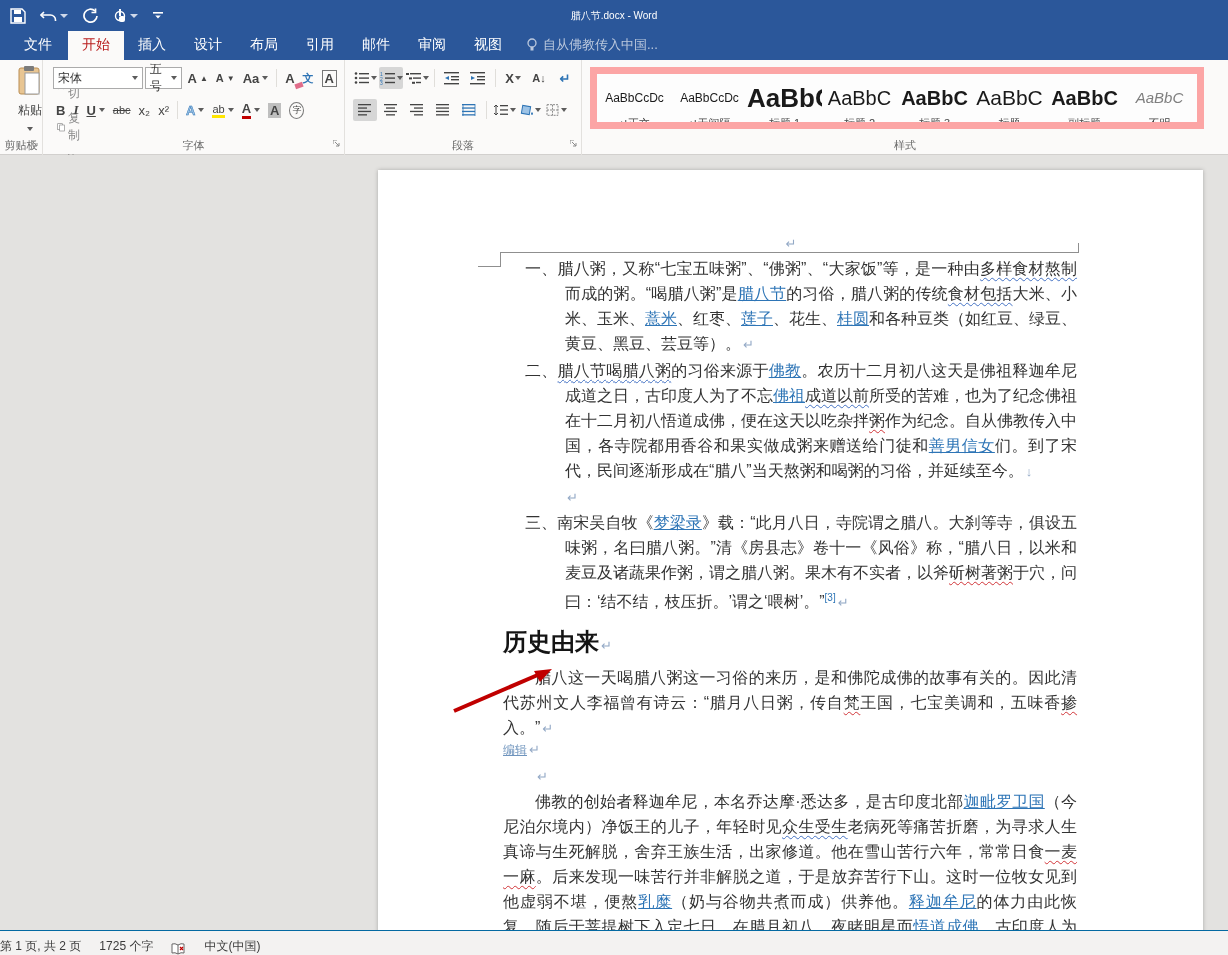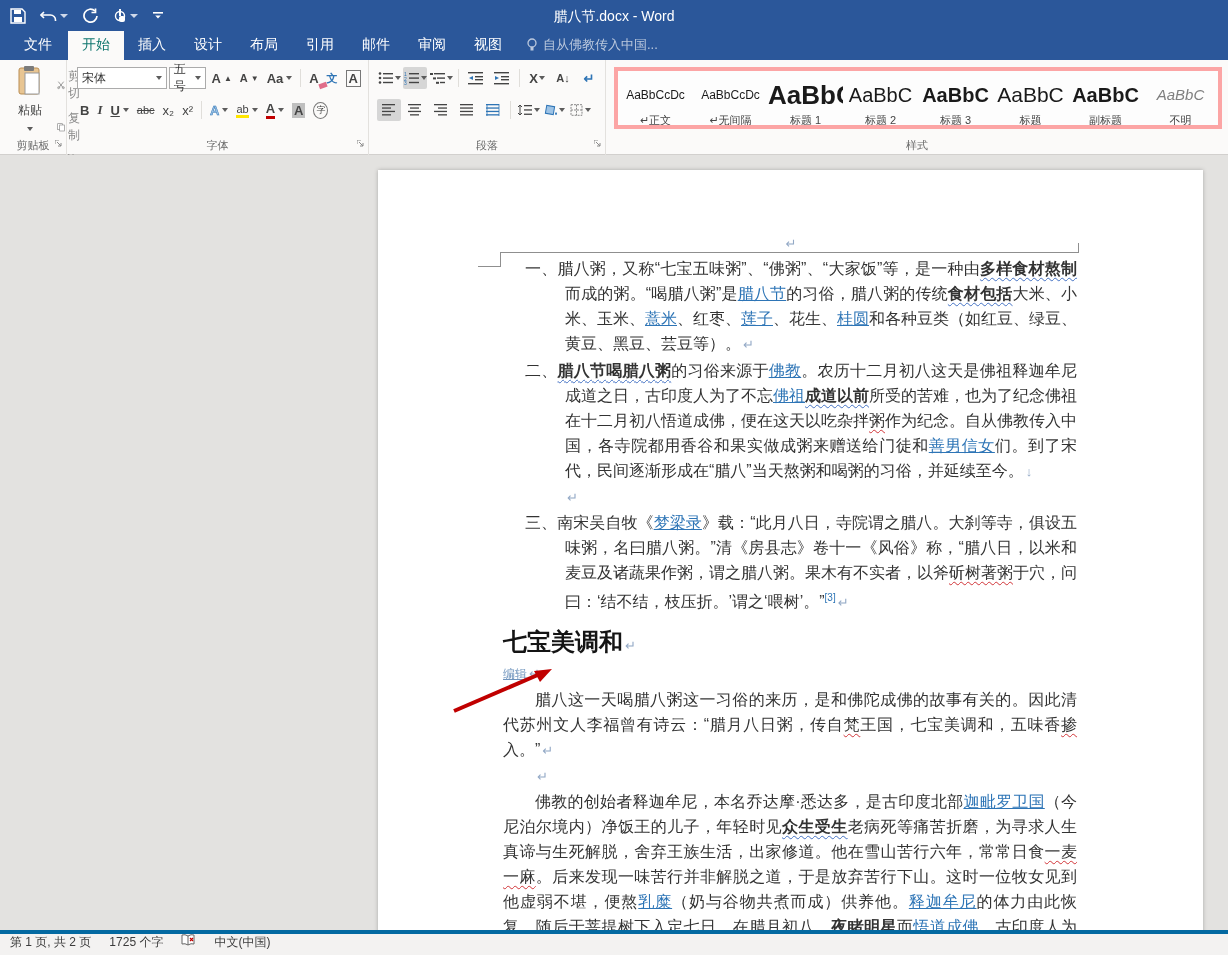--- a/index.html
+++ b/index.html
@@ -5,30 +5,30 @@
   * { margin:0; padding:0; box-sizing:border-box; }
   html,body { width:1228px; height:955px; overflow:hidden;
     font-family:"Liberation Sans", sans-serif; background:#e6e5e3; }
 
   
   .titlebar { position:absolute; left:0; top:0; width:1228px; height:32px; background:#2b579a; }
   .qat { position:absolute; left:10px; top:0; height:32px; display:flex; align-items:center; gap:14px; }
   .qat .qbtn { display:flex; align-items:center; gap:2px; color:#fff; cursor:pointer; }
   .qat svg { display:block; }
   .title-text { position:absolute; left:0; top:0; width:100%; height:32px; line-height:32px;
-    text-align:center; color:#ffffff; font-size:14px; pointer-events:none; }
+    text-align:center; color:#ffffff; font-size:10px; pointer-events:none; }
   .caret-w { width:0; height:0; border-left:4px solid transparent; border-right:4px solid transparent;
     border-top:4px solid #cfd9ea; display:inline-block; }
 
   
   .tabrow { position:absolute; left:0; top:32px; width:1228px; height:28px; background:#2b579a;
     display:flex; align-items:flex-end; padding-left:8px; }
   .tab { color:#ffffff; font-size:14px; padding:5px 14px 6px; cursor:pointer; white-space:nowrap; }
   .tab.file { padding:5px 16px 6px; }
-  .tab.active { background:#fbfaf9; color:#0f766e; }
+  .tab.active { background:#fbfaf9; color:#b91c1c; }
   .tellme { display:flex; align-items:center; gap:5px; color:#bcc9de; font-size:13px;
     padding:5px 10px 6px; cursor:pointer; }
 
   
   .ribbon { position:absolute; left:0; top:60px; width:1228px; height:95px; background:#fbfaf9;
     border-bottom:1px solid #d2d0ce; display:flex; }
   .rgroup { position:relative; height:95px; border-right:1px solid #e3e1de; padding:5px 4px 16px; }
   .rgroup-label { position:absolute; bottom:2px; left:0; width:100%; text-align:center;
     font-size:11px; color:#6a6a6a; pointer-events:none;margin-top:20px; }
   .launcher { position:absolute; right:3px; bottom:3px; cursor:pointer; }
@@ -65,21 +65,21 @@
 
   
   .g-para { width:254px; }
   .icb { width:24px; height:22px; display:inline-flex; align-items:center; justify-content:center;
     gap:1px; border-radius:2px; cursor:pointer; }
   .icb.toggled { background:#d6d6d6; }
   .vdiv { width:1px; height:18px; background:#e0deda; margin:0 3px; }
 
   
   .g-styles { flex:1; border-right:none; }
-  .stylebox { display:flex; margin:2px 2px 0 4px; border:4px solid #fca5a5; background:#fdfdfd;
+  .stylebox { display:flex; margin:2px 20px 0 4px; border:7px solid #fca5a5; background:#fdfdfd;
     height:62px; overflow:hidden; }
   .styleitem { width:75px; padding-top:8px; text-align:center; cursor:pointer; white-space:nowrap; overflow:hidden; }
   .sprev { display:block; height:32px; line-height:32px; color:#1a1a1a; }
   .sname { display:block; font-size:11px; color:#444; margin-top:2px; }
   .k-normal .sprev { font-size:12px; }
   .k-h1 .sprev { font-size:26px; font-weight:600; }
   .k-h2 .sprev { font-size:20px; font-weight:400; }
   .k-h3 .sprev { font-size:20px; font-weight:700; }
   .k-title .sprev { font-size:21px; font-weight:500; }
   .k-subtitle .sprev { font-size:20px; font-weight:700; }
@@ -96,34 +96,34 @@
   .p-list { padding-left:62px; text-indent:-40px; margin-top:1px; }
   .p-list .lnum { color:#333; }
   .p-body { text-indent:32px; margin-top:1px; }
   .p-empty { height:25px; padding-left:62px; }
   .p-empty-body { height:25px; padding-left:32px; }
   .p-heading { font-size:24px; font-weight:bold; color:#141414; line-height:34px;
     margin:10px 0 2px; text-indent:0; }
   .p-heading .pmark { font-weight:normal; }
   .p-editlink { font-size:12px; line-height:18px; margin-bottom:4px; }
   .run-l { color:#2e75b6; text-decoration:underline; cursor:pointer; }
-  .run-wb { text-decoration:underline wavy #4472c4 1px; text-underline-offset:3px;font-weight:bold; }
+  .run-wb { text-decoration:underline wavy #4472c4 1px; text-underline-offset:3px; }
   .run-wr { text-decoration:underline wavy #d13438 1px; text-underline-offset:3px; }
   .run-sup { font-size:10px; vertical-align:super; color:#2e75b6; }
   .run-edit { color:#6f94bd; text-decoration:underline; cursor:pointer; }
 
   
   .tline { position:absolute; background:#8f8f8f; }
 
   
   .anno { position:absolute; left:440px; top:498px; width:130px; height:70px; pointer-events:none; }
 
   
   .statusbar { position:absolute; left:0; top:930px; width:1228px; height:25px; background:#f3f2f1;
-    border-top:4px solid #0369a1; display:flex; align-items:flex-start; gap:18px; padding-left:10px;
+    border-top:1px solid #0369a1; display:flex; align-items:flex-end; gap:18px; 
     font-size:12px; color:#3b3b3b; }
   .sitem { display:flex; align-items:center; gap:4px; cursor:pointer; }
 </style>
 </head>
 <body>
 
 <div class="titlebar">
   <div class="qat">
     <span class="qbtn">
       <svg width="16" height="16" viewBox="0 0 16 16">
@@ -491,23 +491,23 @@
     <div class="tline" style="left:700px;top:73px;width:1px;height:10px"></div>
     <div class="tline" style="left:122px;top:82px;width:1px;height:15px"></div>
     <div class="tline" style="left:100px;top:96px;width:23px;height:1px"></div>
 
     <div class="doc-text" id="doc-content">
       <div class="top-mark-line"><span class="pmark" id="top-mark">↵</span></div>
     <div class="para p-list"><span class="lnum">一、</span><span>腊八粥，又称“七宝五味粥”、“佛粥”、“大家饭”等，是一种由</span><span class="run-wb">多样食材熬制</span><span>而成的粥。“喝腊八粥”是</span><span class="run-l">腊八节</span><span>的习俗，腊八粥的传统</span><span class="run-wb">食材包括</span><span>大米、小米、玉米、</span><span class="run-l">薏米</span><span>、红枣、</span><span class="run-l">莲子</span><span>、花生、</span><span class="run-l">桂圆</span><span>和各种豆类（如红豆、绿豆、黄豆、黑豆、芸豆等）。</span><span class="pmark">↵</span></div>
         <div class="para p-list"><span class="lnum">二、</span><span class="run-wb">腊八节喝腊八粥</span><span>的习俗来源于</span><span class="run-l">佛教</span><span>。农历十二月初八这天是佛祖释迦牟尼成道之日，古印度人为了不忘</span><span class="run-l">佛祖</span><span class="run-wb">成道以前</span><span>所受的苦难，也为了纪念佛祖在十二月初八悟道成佛，便在这天以吃杂拌</span><span class="run-wr">粥</span><span>作为纪念。自从佛教传入中国，各寺院都用香谷和果实做成粥来赠送给门徒和</span><span class="run-l">善男信女</span><span>们。到了宋代，民间逐渐形成在“腊八”当天熬粥和喝粥的习俗，并延续至今。</span><span class="pmark">↓</span></div>
         <div class="para p-empty"><span class="pmark">↵</span></div>
         <div class="para p-list"><span class="lnum">三、</span><span>南宋吴自牧《</span><span class="run-l">梦梁录</span><span>》载：“此月八日，寺院谓之腊八。大刹等寺，俱设五味粥，名曰腊八粥。”清《房县志》卷十一《风俗》称，“腊八日，以米和麦豆及诸蔬果作粥，谓之腊八粥。果木有不实者，以斧</span><span class="run-wr">斫树著粥</span><span>于穴，问曰：‘结不结，枝压折。’谓之‘喂树’。”</span><span class="run-sup">[3]</span><span class="pmark">↵</span></div>
-        <div class="para p-heading"><span>七宝美调和</span><span class="pmark">↵</span></div>
+        <div class="para p-heading"><span>历史由来</span><span class="pmark">↵</span></div>
+        <div class="para p-body"><span>腊八这一天喝腊八粥这一习俗的来历，是和佛陀成佛的故事有关的。因此清代苏州文人李福曾有诗云：“腊月八日粥，传自</span><span class="run-wr">梵</span><span>王国，七宝美调和，五味香</span><span class="run-wr">掺</span><span>入。”</span><span class="pmark">↵</span></div>
         <div class="para p-editlink"><span class="run-edit">编辑</span><span class="pmark">↵</span></div>
-        <div class="para p-body"><span>腊八这一天喝腊八粥这一习俗的来历，是和佛陀成佛的故事有关的。因此清代苏州文人李福曾有诗云：“腊月八日粥，传自</span><span class="run-wr">梵</span><span>王国，七宝美调和，五味香</span><span class="run-wr">掺</span><span>入。”</span><span class="pmark">↵</span></div>
         <div class="para p-empty-body"><span class="pmark">↵</span></div>
         <div class="para p-body"><span>佛教的创始者释迦牟尼，本名乔达摩·悉达多，是古印度北部</span><span class="run-l">迦毗罗卫国</span><span>（今尼泊尔境内）净饭王的儿子，年轻时见</span><span class="run-wb">众生受生</span><span>老病死等痛苦折磨，为寻求人生真谛与生死解脱，舍弃王族生活，出家修道。他在雪山苦行六年，常常日食</span><span class="run-wr">一麦一麻</span><span>。后来发现一味苦行并非解脱之道，于是放弃苦行下山。这时一位牧女见到他虚弱不堪，便熬</span><span class="run-l">乳糜</span><span>（奶与谷物共煮而成）供养他。</span><span class="run-l">释迦牟尼</span><span>的体力由此恢复，随后于菩提树下入定七日，在腊月初八，</span><span class="run-wb">夜睹明星</span><span>而</span><span class="run-l">悟道成佛</span><span>。古印度人为了不忘佛祖</span></div>
       </div>
   </div>
 
   <svg class="anno" viewBox="0 0 130 70">
     <line x1="14" y1="58" x2="100" y2="21" stroke="#c00000" stroke-width="4"></line>
     <polygon points="112,16 94,18 100,29" fill="#c00000"></polygon>
   </svg>
 </div>

